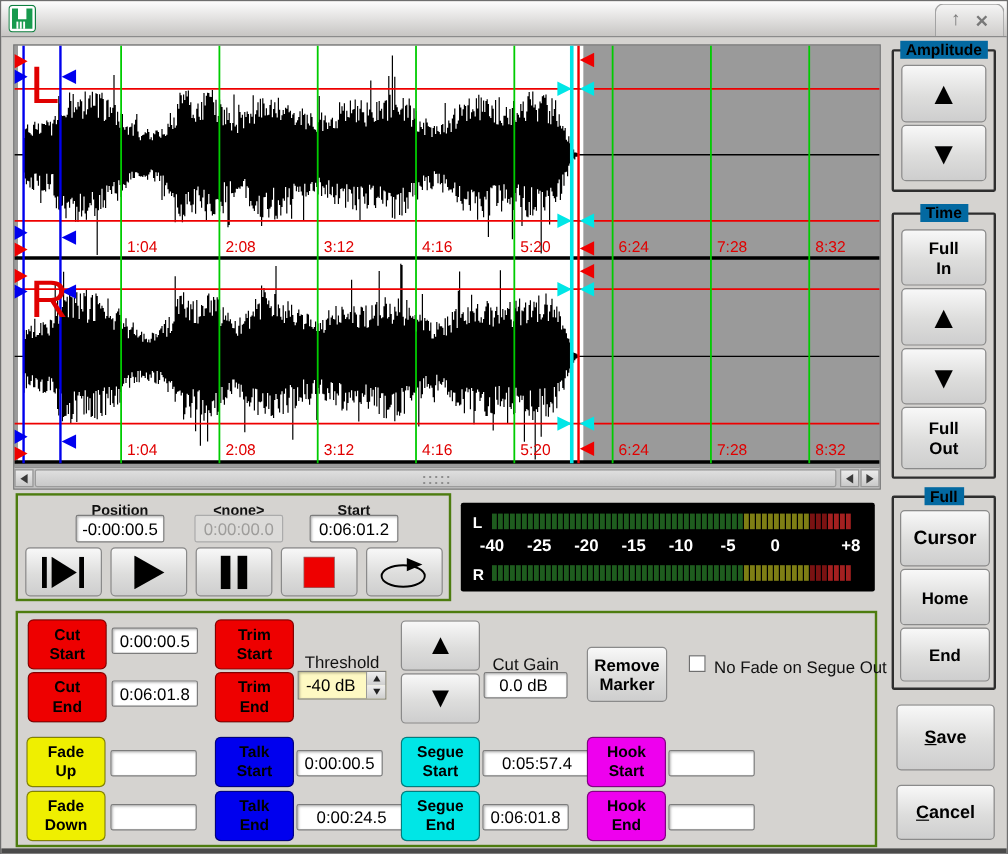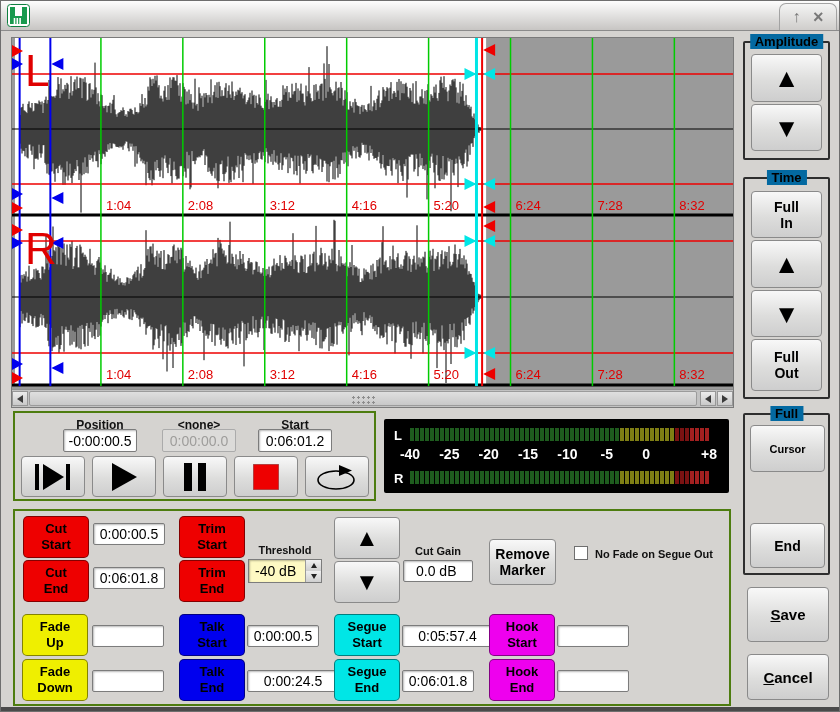--- a/index.html
+++ b/index.html
@@ -63,21 +63,21 @@
   
   #marker-frame{left:12px;top:508px;width:718px;height:197px;}
   .spin{position:absolute;background:#fef9c3;border:1px solid #7c7c7c;box-sizing:border-box;
     display:flex;align-items:stretch;box-shadow:inset 1px 1px 2px rgba(0,0,0,.28);}
   .spin .val{flex:1;display:flex;align-items:center;padding-left:6px;font-size:14px;}
   .spincol{width:15px;border-left:1px solid #9a9a9a;display:flex;flex-direction:column;}
   .spincol div{flex:1;background:linear-gradient(#efefef,#cfcfcf);display:flex;align-items:center;justify-content:center;}
   .mini-up{width:0;height:0;border:3px solid transparent;border-bottom:5px solid #222;margin-top:-3px;}
   .mini-dn{width:0;height:0;border:3px solid transparent;border-top:5px solid #222;margin-bottom:-3px;}
   .checkbox{position:absolute;width:14px;height:14px;background:#fff;border:1px solid #6f6f6f;box-sizing:border-box;}
-  .cblabel{position:absolute;font-size:11px;font-weight:bold;color:#111;white-space:nowrap;}
+  .cblabel{position:absolute;font-size:14px;font-weight:normal;color:#111;white-space:nowrap;}
 
   
   .rb{position:absolute;}
   .bigbtn{font-size:15px;}
   u{text-decoration:underline;}
 </style>
 </head>
 <body>
 
 <div id="window">
@@ -436,21 +436,22 @@
     <div class="btn rb" style="left:6px;top:12px;width:71px;height:47px;font-size:14px;">Full
 In</div>
     <div class="btn rb" style="left:6px;top:61px;width:71px;height:48px;"><span class="glyph">▲</span></div>
     <div class="btn rb" style="left:6px;top:111px;width:71px;height:47px;"><span class="glyph">▼</span></div>
     <div class="btn rb" style="left:6px;top:160px;width:71px;height:52px;font-size:14px;">Full
 Out</div>
   </div>
 
   <div class="groupbox" style="left:742px;top:412px;width:87px;height:162px;">
     <div class="gtitle">Full</div>
-    <div class="btn rb" style="left:5px;top:10px;width:75px;height:47px;font-size:11px;">Cursor</div>
+    <div class="btn rb" style="left:5px;top:10px;width:75px;height:47px;font-size:16px;">Cursor</div>
+    <div class="btn rb" style="left:5px;top:59px;width:75px;height:47px;font-size:14px;">Home</div>
     <div class="btn rb" style="left:5px;top:108px;width:75px;height:45px;font-size:14px;">End</div>
   </div>
 
   <div class="btn bigbtn" style="position:absolute;left:746px;top:586px;width:82px;height:55px;"><u>S</u>ave</div>
   <div class="btn bigbtn" style="position:absolute;left:746px;top:653px;width:82px;height:46px;"><u>C</u>ancel</div>
 
   <div class="bottom-edge"></div>
 </div>
 
 </body></html>

